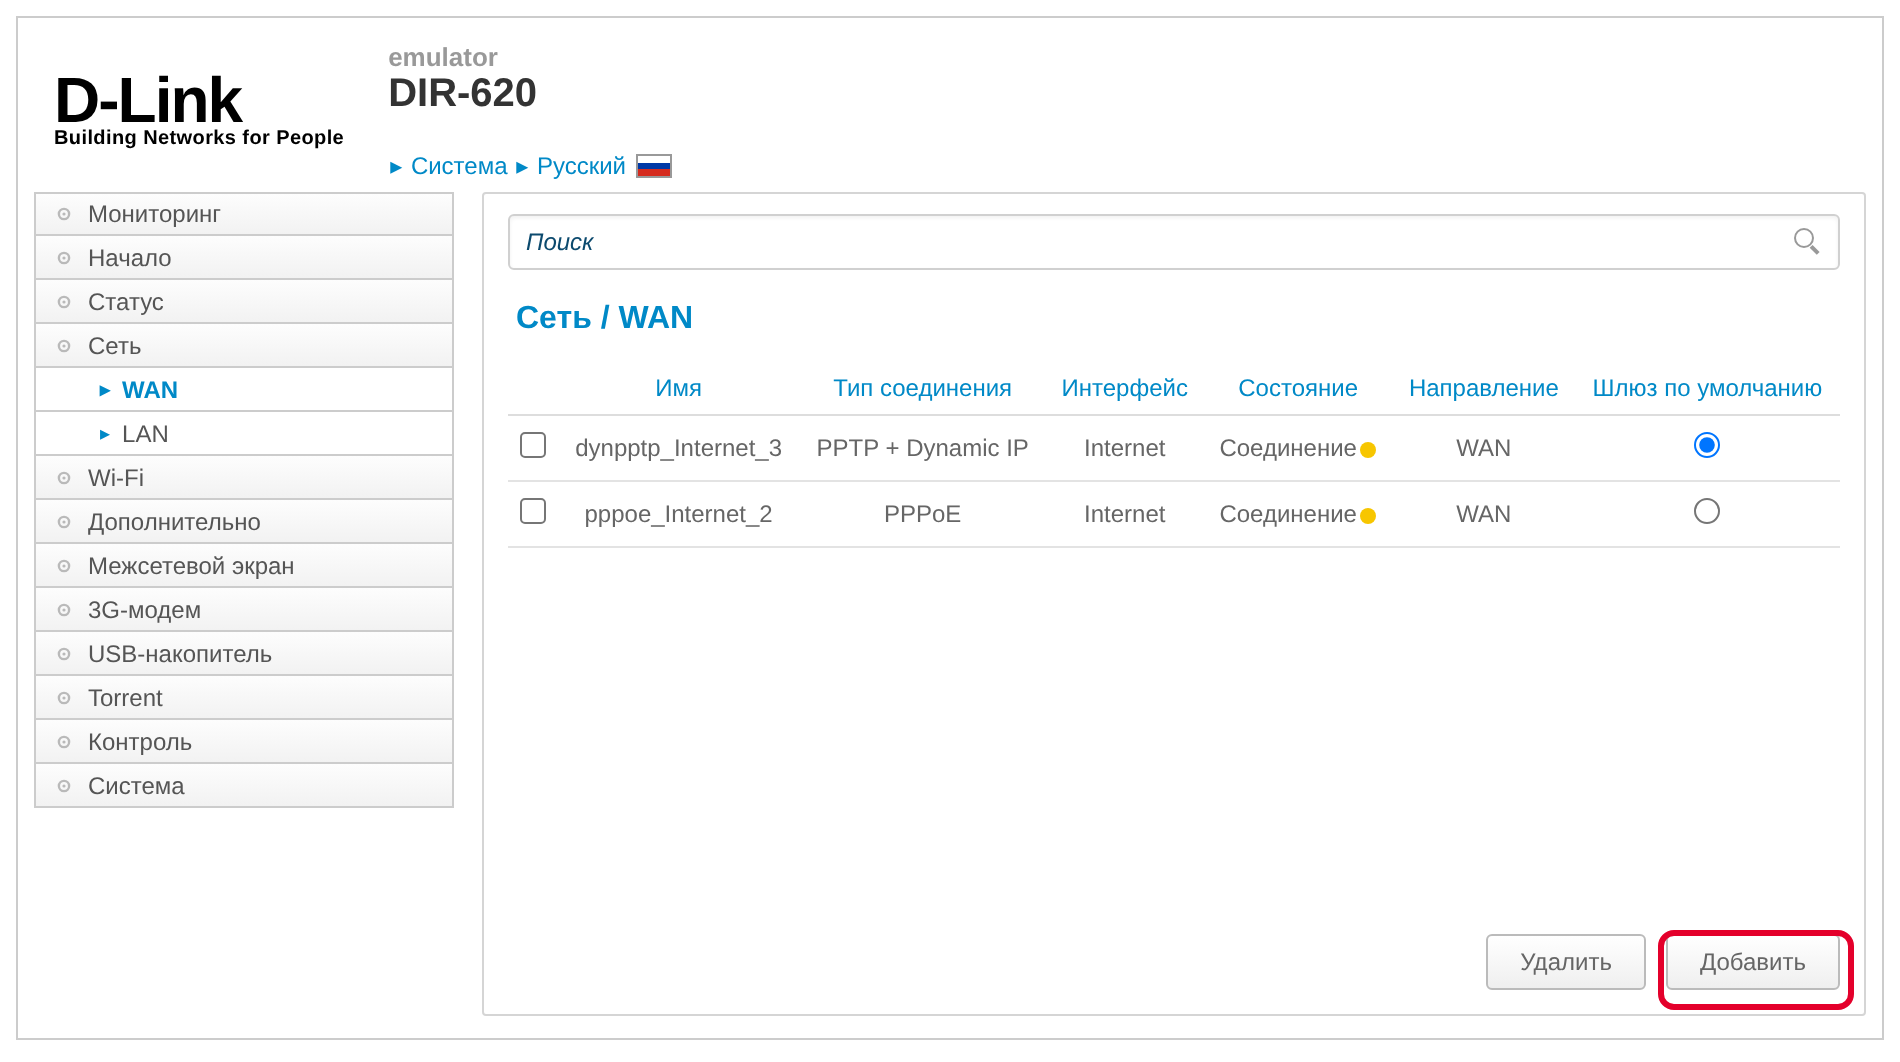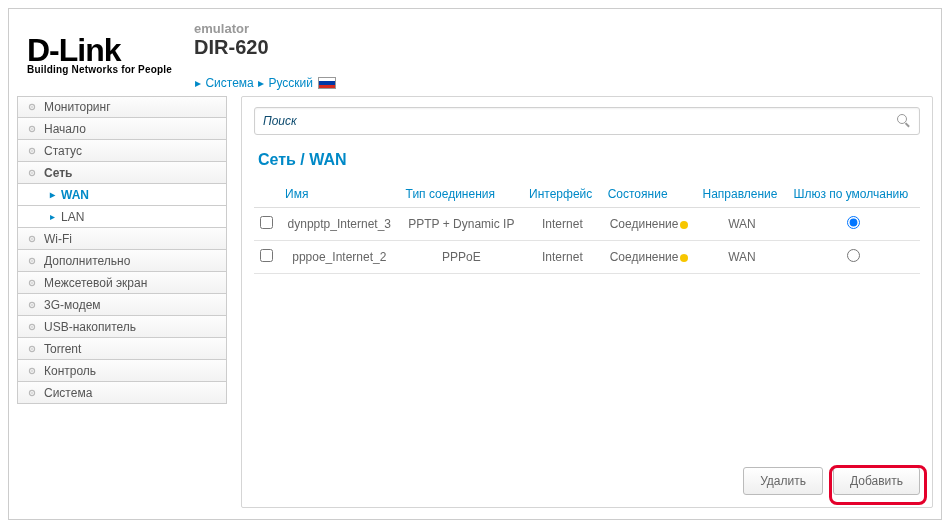--- a/index.html
+++ b/index.html
@@ -104,21 +104,21 @@
   .nav-item.sub.active {
     font-weight: bold;
     color: #0089c7;
   }
   .nav-item.sub .caret {
     color: #0089c7;
     margin-right: 6px;
     font-size: 10px;
   }
   .nav-item.sub.inactive .caret { color: #0089c7; }
-  .nav-item.expanded { color: #555; font-weight: bold; }
+  .nav-item.expanded { color: #555; font-weight: normal; }
 
   .content {
     flex: 1;
     border: 1px solid #d5d5d5;
     border-radius: 2px;
     padding: 10px 12px 12px 12px;
     position: relative;
     height: 412px;
     background: #fff;
   }
@@ -165,21 +165,21 @@
     width: 100%;
     border-collapse: collapse;
     font-size: 12px;
   }
   table.conn th {
     color: #0089c7;
     font-weight: normal;
     padding: 6px 6px;
     border-bottom: 1px solid #ddd;
     background: #fff;
-    text-align: left;
+    text-align: center;
   }
   table.conn td {
     padding: 8px 6px;
     border-bottom: 1px solid #e3e3e3;
     color: #666;
     text-align: center;
   }
   table.conn td:first-child, table.conn th:first-child { width: 24px; }
   .status-dot {
     display: inline-block;

